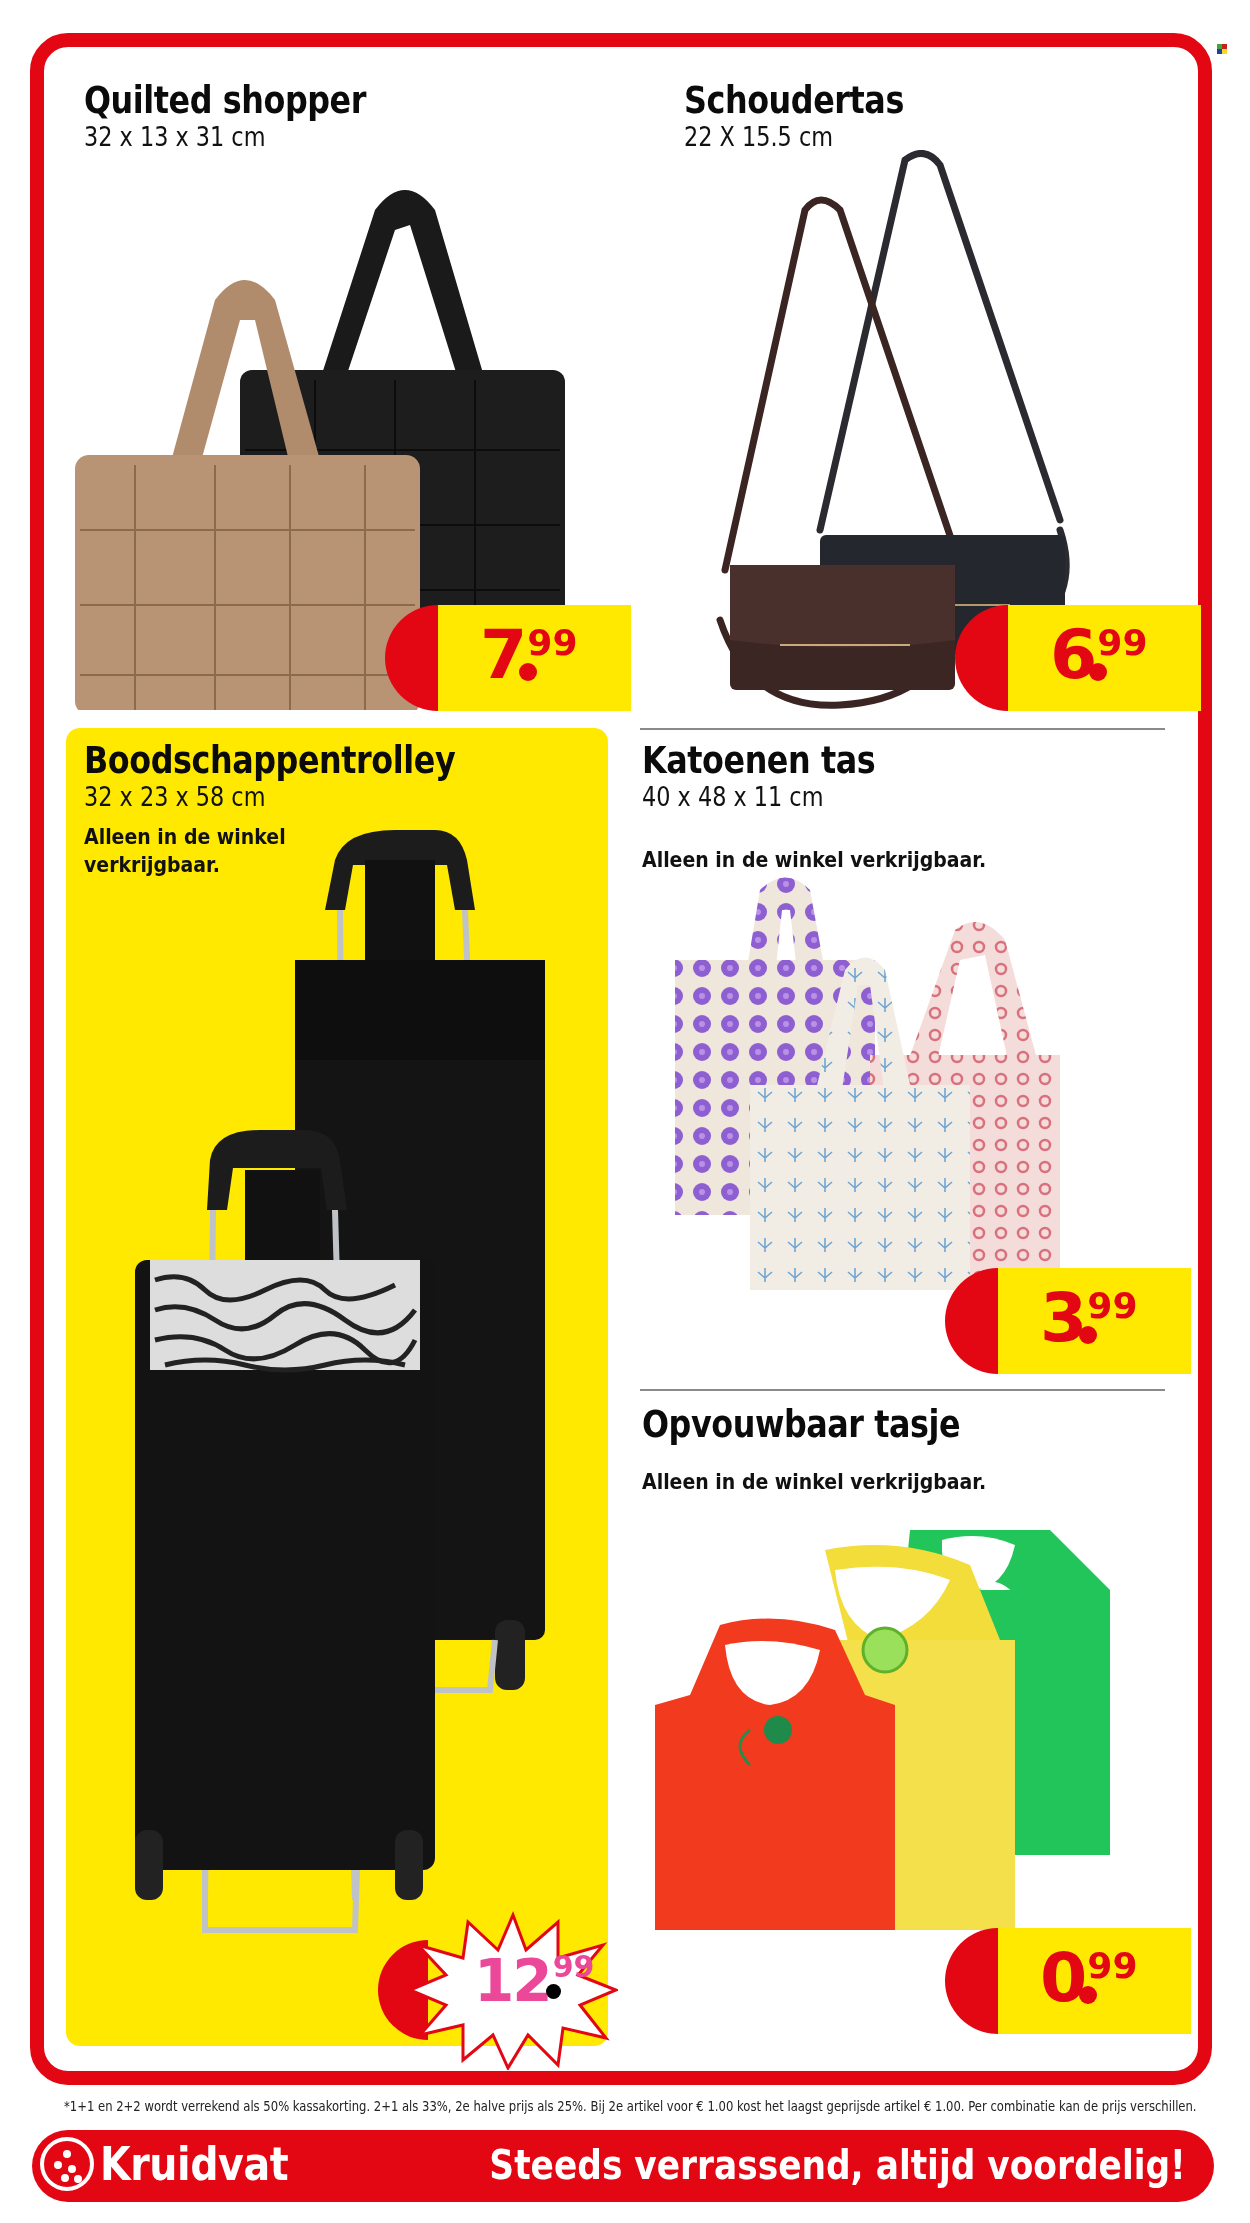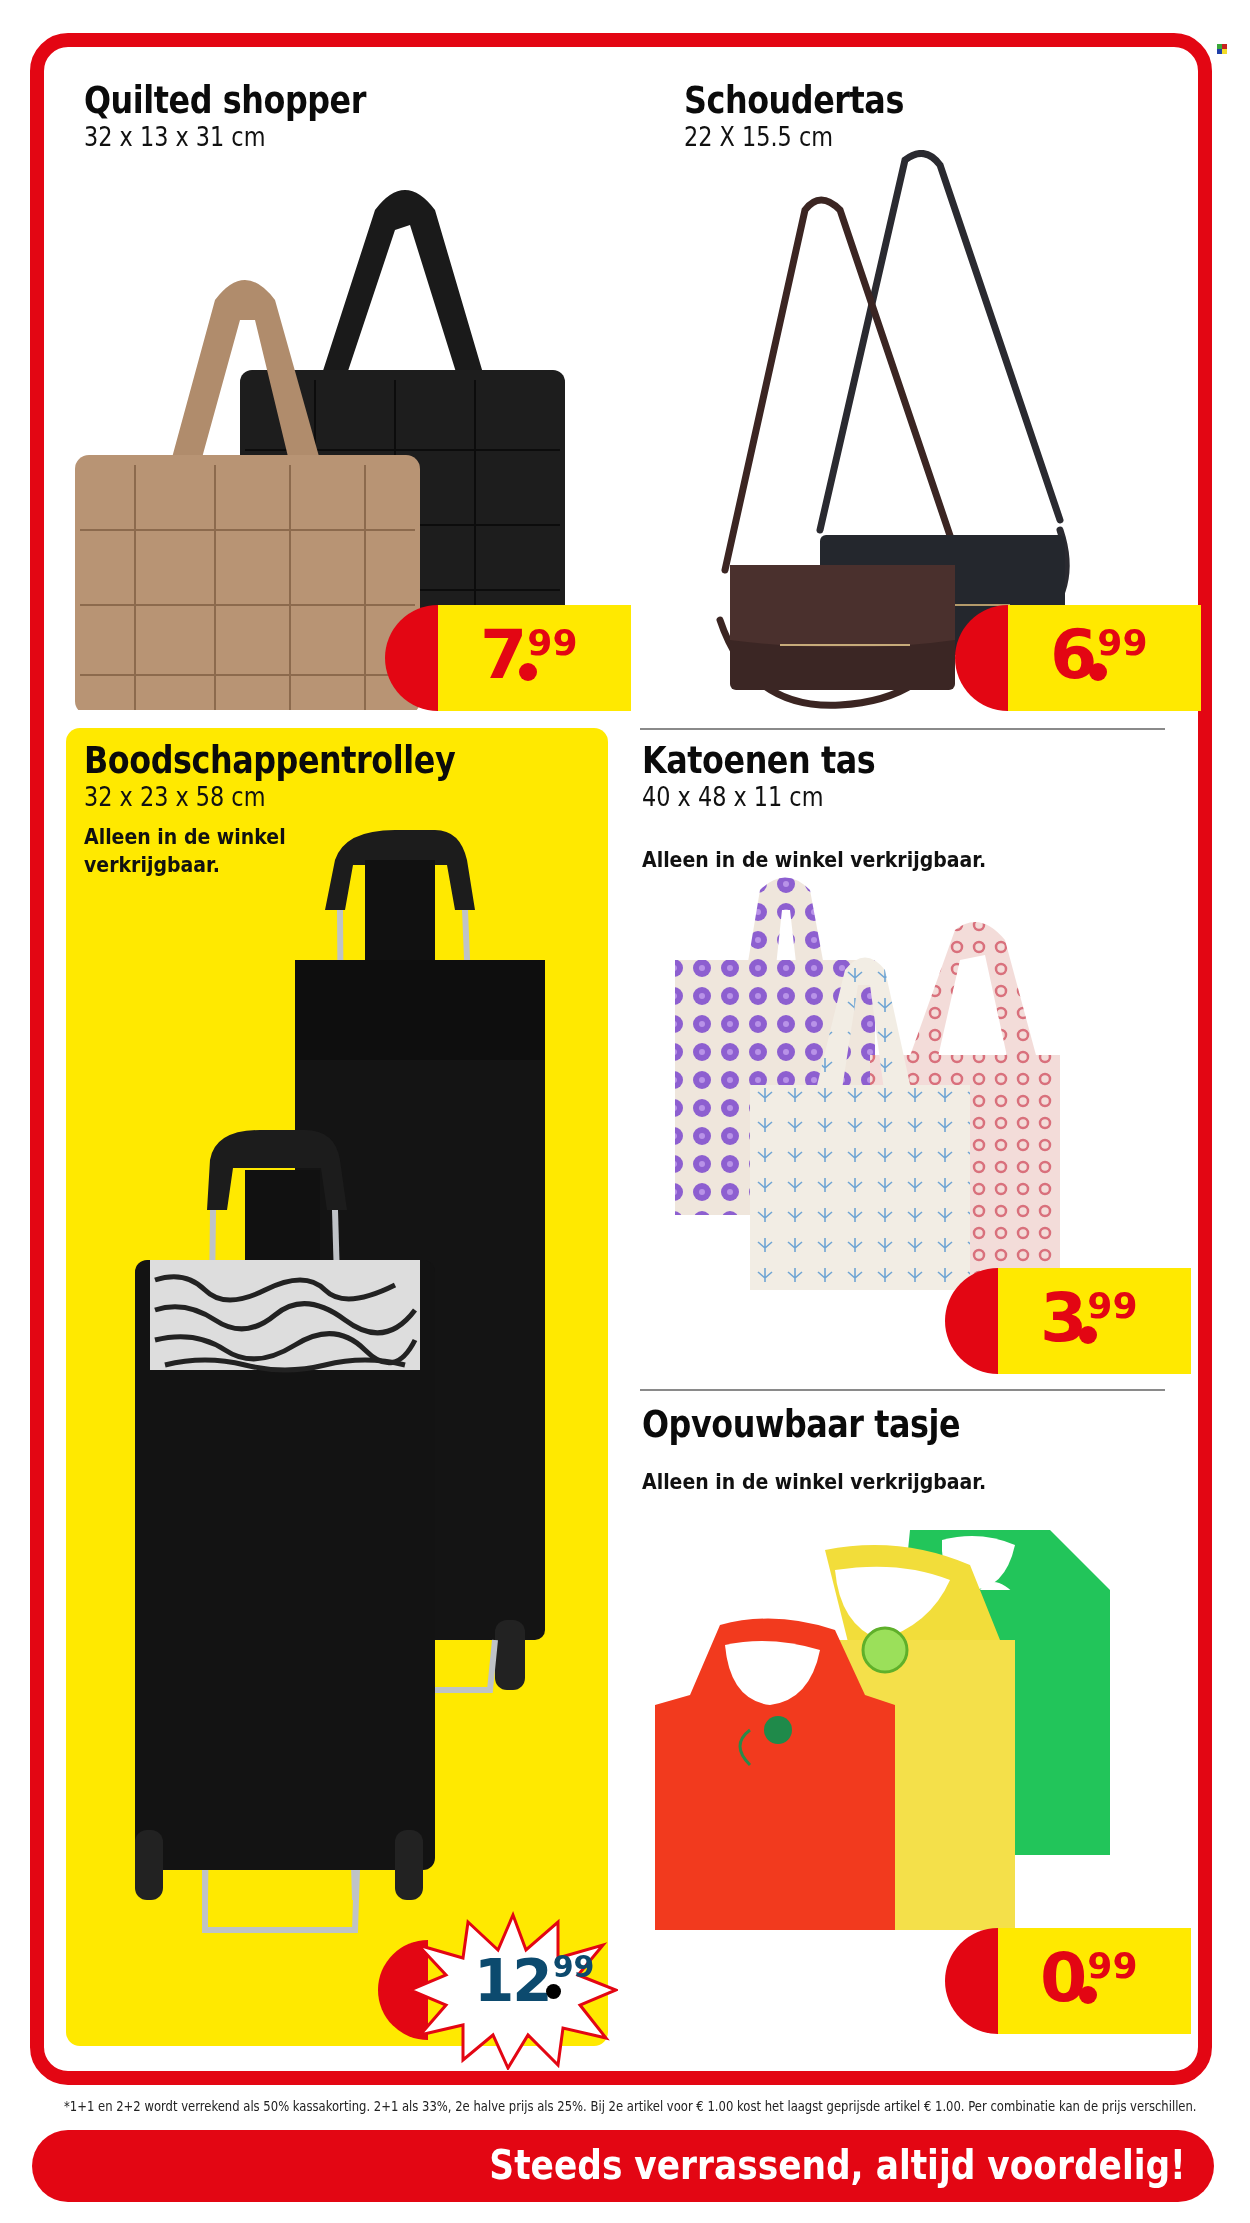--- a/index.html
+++ b/index.html
@@ -16,21 +16,21 @@
   .tag .half{position:absolute;left:0;top:0;width:106px;height:106px;border-radius:53px 0 0 53px;background:#e30613;}
   .tag .box{position:absolute;left:53px;top:0;right:0;height:106px;background:#ffe900;}
   .tag .price{position:absolute;left:95px;top:16px;color:#e30613;font-weight:700;font-family:"DejaVu Sans","Liberation Sans",sans-serif;display:flex;align-items:flex-start;}
   .tag .price .main{font-size:68px;line-height:1;letter-spacing:-2px;}
   .tag .price .cents{font-size:36px;line-height:1;margin-left:2px;margin-top:4px;position:relative;}
   .tag .price .dot{position:absolute;left:-8px;top:38px;width:18px;height:18px;border-radius:50%;background:#e30613;}
   .burst-tag{position:absolute;left:378px;top:1930px;width:236px;height:110px;}
   .burst-tag .half{position:absolute;left:0;top:10px;width:100px;height:100px;border-radius:50px 0 0 50px;background:#e30613;}
   .burst-tag .box{position:absolute;left:50px;top:10px;width:150px;height:100px;background:#ffe900;}
   .burst-tag svg{position:absolute;left:30px;top:-20px;}
-  .burst-tag .price{position:absolute;left:96px;top:22px;color:#0c4a6e;font-weight:700;font-family:"DejaVu Sans","Liberation Sans",sans-serif;display:flex;align-items:flex-start;}
+  .burst-tag .price{position:absolute;left:96px;top:22px;color:#ec4899;font-weight:700;font-family:"DejaVu Sans","Liberation Sans",sans-serif;display:flex;align-items:flex-start;}
   .burst-tag .price .main{font-size:58px;line-height:1;letter-spacing:-2px;}
   .burst-tag .price .cents{font-size:30px;line-height:1;margin-left:2px;position:relative;}
   .burst-tag .price .dot{position:absolute;left:-7px;top:32px;width:15px;height:15px;border-radius:50%;background:#000;}
   .img{position:absolute;}
   .footnote{position:absolute;left:64px;top:2098px;font-size:13.5px;color:#222;white-space:nowrap;font-family:"DejaVu Sans","Liberation Sans",sans-serif;transform:scaleX(0.86);transform-origin:left top;}
   .banner{position:absolute;left:32px;top:2130px;width:1182px;height:72px;background:#e30613;border-radius:36px;}
   .logo{position:absolute;left:8px;top:7px;display:flex;align-items:center;}
   .logo-icon{width:54px;height:54px;border:4px solid #fff;border-radius:50%;box-sizing:border-box;position:relative;}
   .logo-icon i{position:absolute;width:8px;height:8px;border-radius:50%;background:#fff;}
   .logo-text{color:#fff;font-weight:700;font-size:46px;margin-left:6px;font-family:"DejaVu Sans","Liberation Sans",sans-serif;transform:scaleX(0.86);transform-origin:left center;letter-spacing:-0.5px;}
@@ -214,14 +214,24 @@
   <div class="box"></div>
   <div class="price">
     <span class="main">0</span>
     <span class="cents"><i class="dot"></i><span>99</span></span>
   </div>
 </div>
 
 <div class="footnote">*1+1 en 2+2 wordt verrekend als 50% kassakorting. 2+1 als 33%, 2e halve prijs als 25%. Bij 2e artikel voor € 1.00 kost het laagst geprijsde artikel € 1.00. Per combinatie kan de prijs verschillen.</div>
 
 <div class="banner">
+  <div class="logo">
+    <div class="logo-icon">
+      <i style="left:10px;top:20px;"></i>
+        <i style="left:19px;top:9px;"></i>
+        <i style="left:24px;top:24px;"></i>
+        <i style="left:30px;top:34px;"></i>
+        <i style="left:17px;top:33px;"></i>
+    </div>
+    <span class="logo-text">Kruidvat</span>
+  </div>
   <div class="slogan">Steeds verrassend, altijd voordelig!</div>
 </div>
 
 </body></html>

